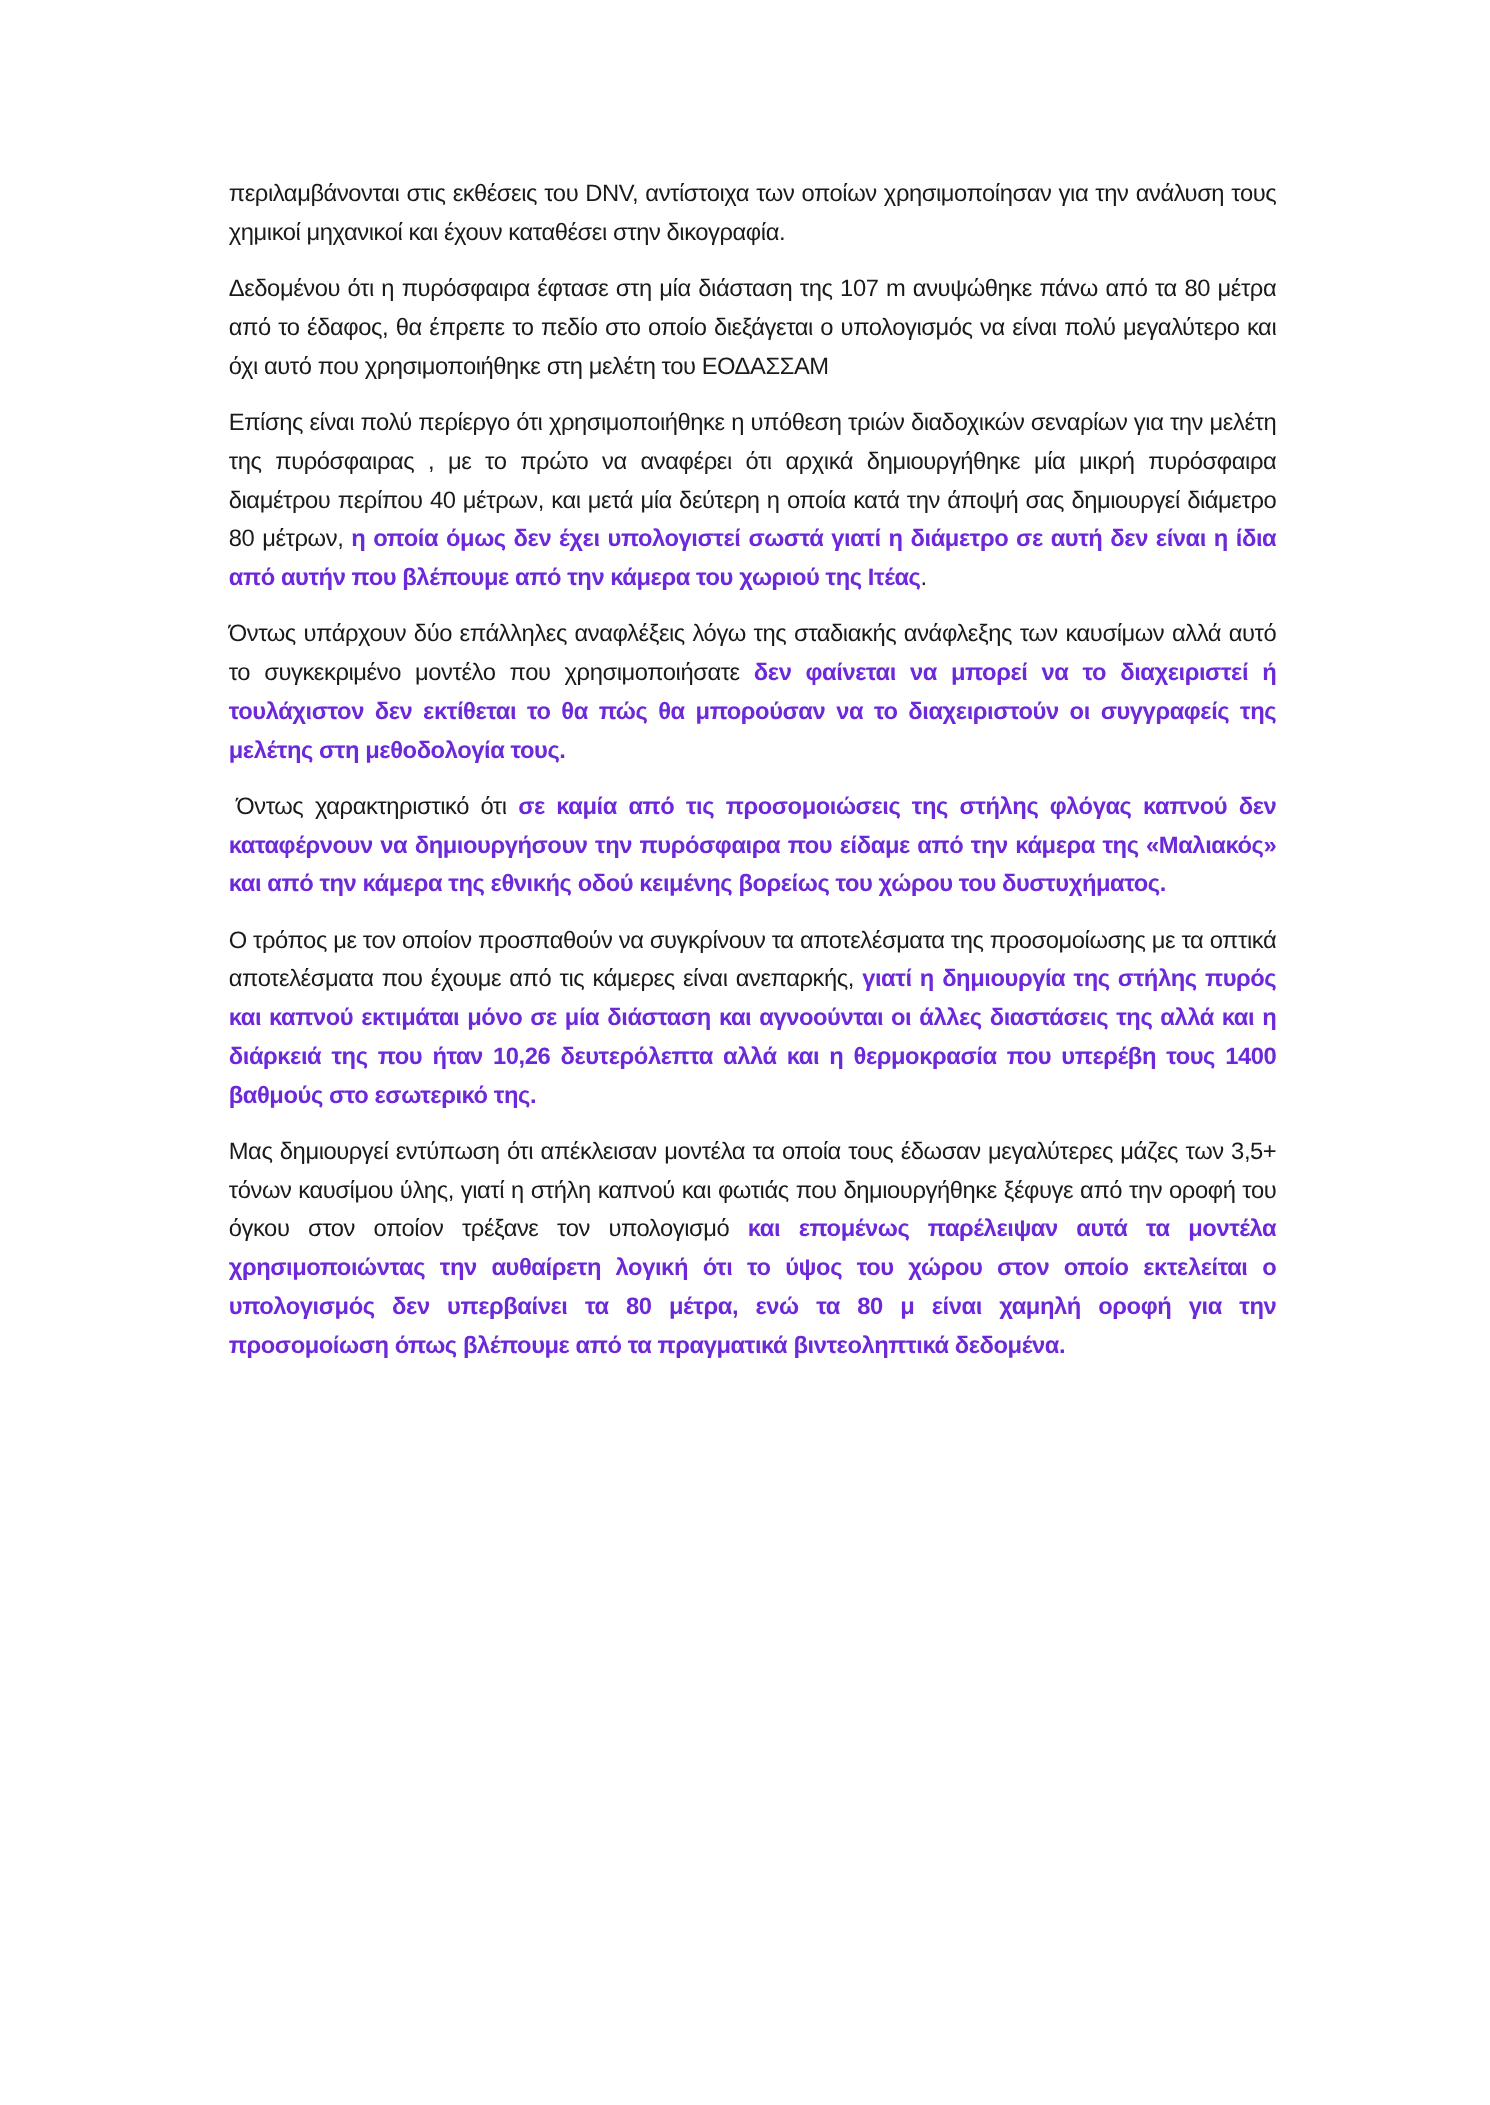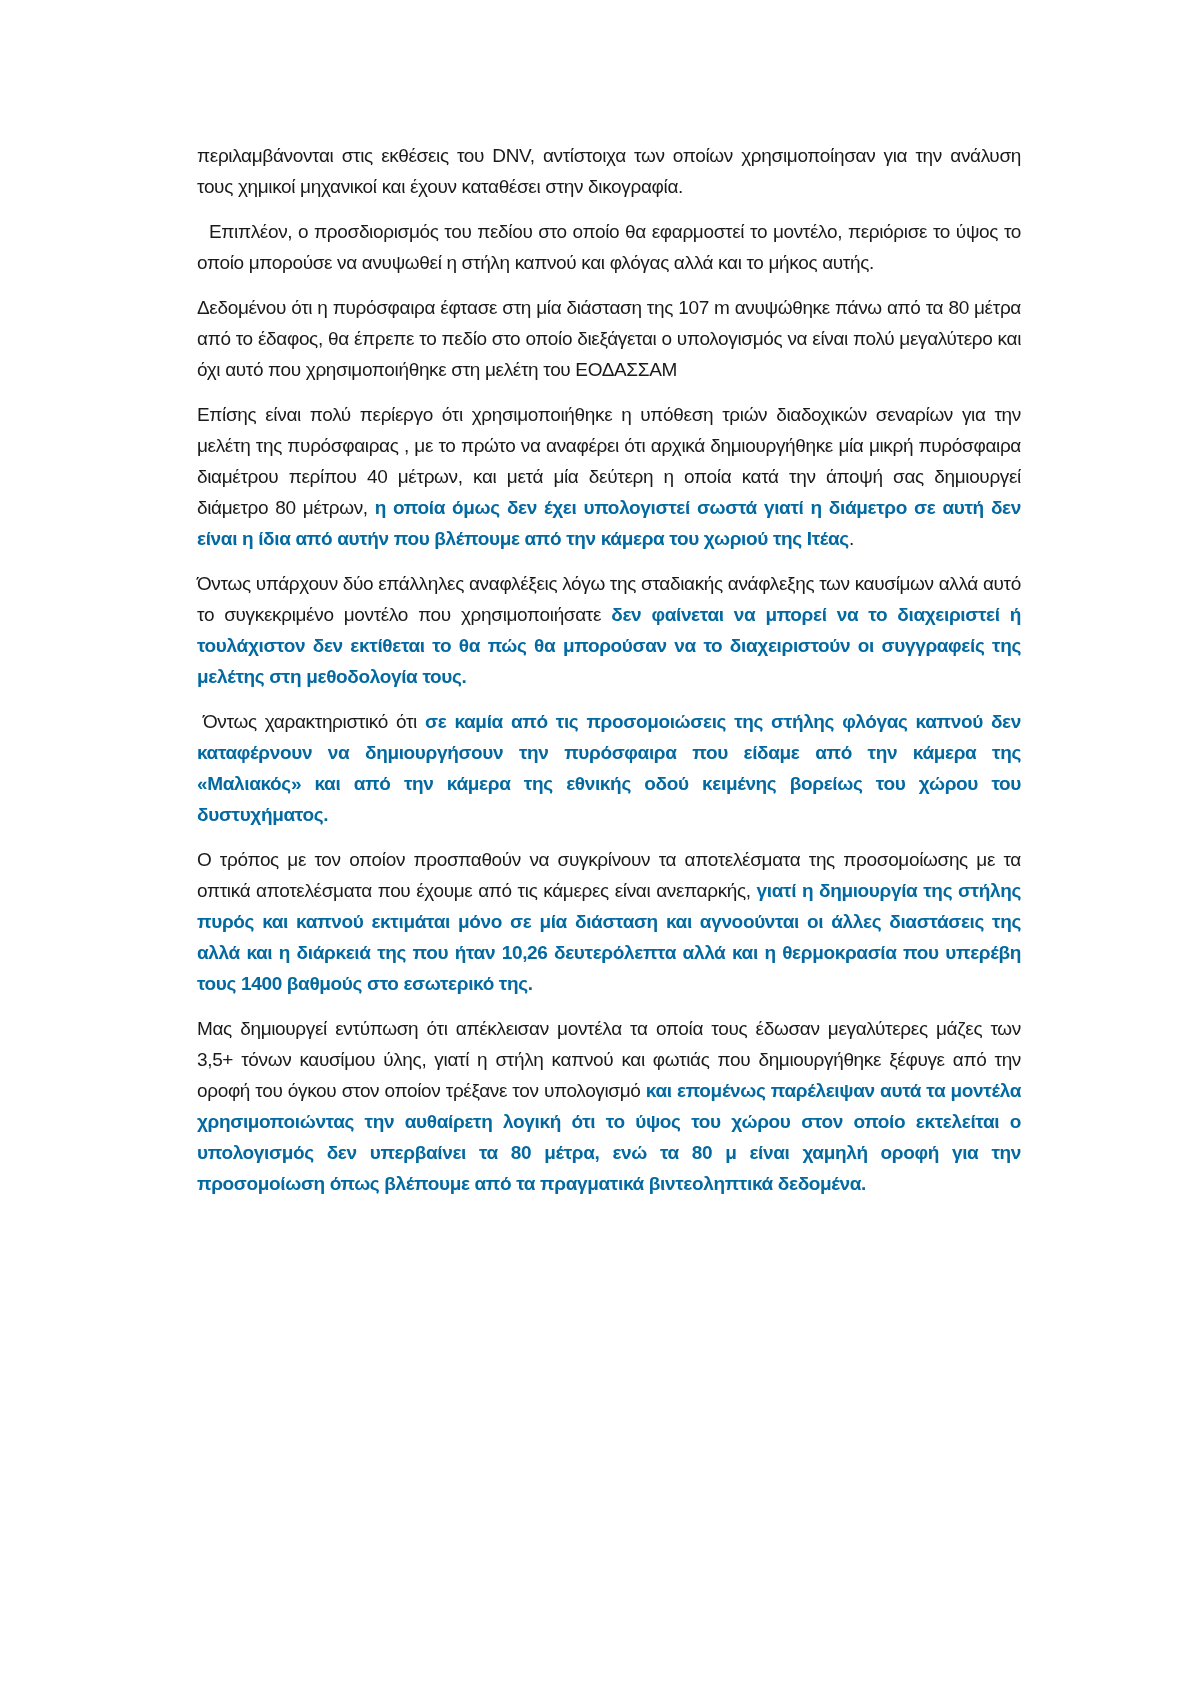--- a/index.html
+++ b/index.html
@@ -9,40 +9,37 @@
       left: 181px;
       top: 140px;
       width: 840px;
       font-family: "Liberation Sans", sans-serif;
       font-size: 19px;
       line-height: 31px;
       color: #1a1a1a;
       letter-spacing: -0.35px;
     }
     .para {
-      margin: 0 0 14px 16px;
+      margin: 0 0 14px 2px;
       text-align: justify;
       text-align-last: left;
     }
     .para.indent-sm { text-indent: 12px; }
     .para.indent-xs { text-indent: 6px; }
-    .b { font-weight: bold; color: #0369a1; }
+    .b { font-weight: bold; color: #6d28d9; }
   </style>
 </head>
 <body>
 
 <div class="page">
 
   <p class="para">
     <span>περιλαμβάνονται στις εκθέσεις του DNV,  αντίστοιχα των οποίων  χρησιμοποίησαν για την ανάλυση τους χημικοί μηχανικοί και έχουν καταθέσει στην δικογραφία.</span>
   </p>
 
-  <p class="para indent-sm">
-    <span>Επιπλέον, ο προσδιορισμός του πεδίου στο οποίο θα εφαρμοστεί το μοντέλο, περιόρισε το ύψος το οποίο μπορούσε να ανυψωθεί η στήλη καπνού και φλόγας αλλά και το μήκος αυτής.</span>
-  </p>
 
   <p class="para">
     <span>Δεδομένου ότι η πυρόσφαιρα έφτασε στη μία διάσταση της 107 m ανυψώθηκε πάνω από τα 80 μέτρα από το έδαφος, θα έπρεπε το πεδίο στο οποίο διεξάγεται ο υπολογισμός να είναι πολύ μεγαλύτερο και όχι αυτό που χρησιμοποιήθηκε στη μελέτη του ΕΟΔΑΣΣΑΜ</span>
   </p>
 
   <p class="para">
     <span>Επίσης είναι πολύ περίεργο ότι χρησιμοποιήθηκε η υπόθεση τριών διαδοχικών σεναρίων για την μελέτη της πυρόσφαιρας , με το πρώτο να αναφέρει ότι αρχικά δημιουργήθηκε μία μικρή πυρόσφαιρα διαμέτρου περίπου 40 μέτρων, και μετά μία δεύτερη η οποία κατά την άποψή σας δημιουργεί διάμετρο 80 μέτρων,  </span><span class="b">η οποία όμως δεν έχει υπολογιστεί σωστά γιατί η διάμετρο σε αυτή δεν είναι η ίδια από αυτήν που βλέπουμε από την κάμερα του  χωριού της Ιτέας</span><span>.</span>
   </p>
 
   <p class="para">

